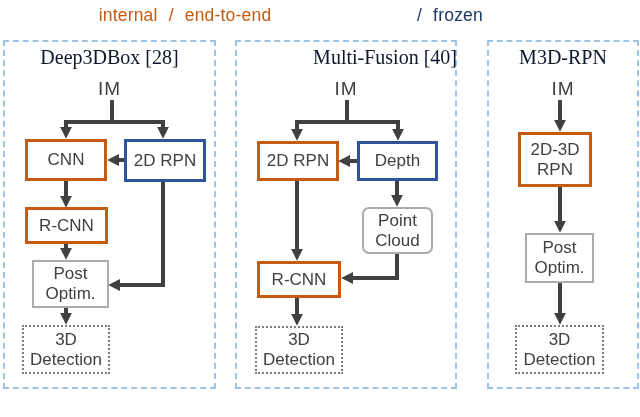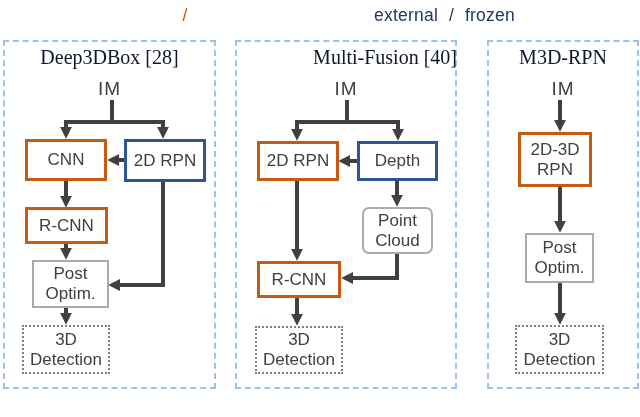--- a/index.html
+++ b/index.html
@@ -59,24 +59,25 @@
   .arrowhead{fill:var(--arrow-gray,#404040);}
   
   .caption{position:absolute;left:2px;top:394px;width:720px;
     font-family:"Liberation Serif","DejaVu Serif",serif;font-size:21.5px;color:#111;
     white-space:pre-wrap;z-index:1;}
 </style>
 </head>
 <body>
 
 <div class="legend legend-internal">
+  <span>internal</span>
   <span class="sep">/</span>
+  <span>end-to-end</span>
 </div>
 <div class="legend legend-external">
-  <span>external</span>
   <span class="sep">/</span>
   <span>frozen</span>
 </div>
 
 <div class="panel panel-1"></div>
 <div class="panel panel-2"></div>
 <div class="panel panel-3"></div>
 
 <div class="panel-title p1">Deep3DBox [28]</div>
 <div class="panel-title p2">Multi-Fusion [40]</div>

